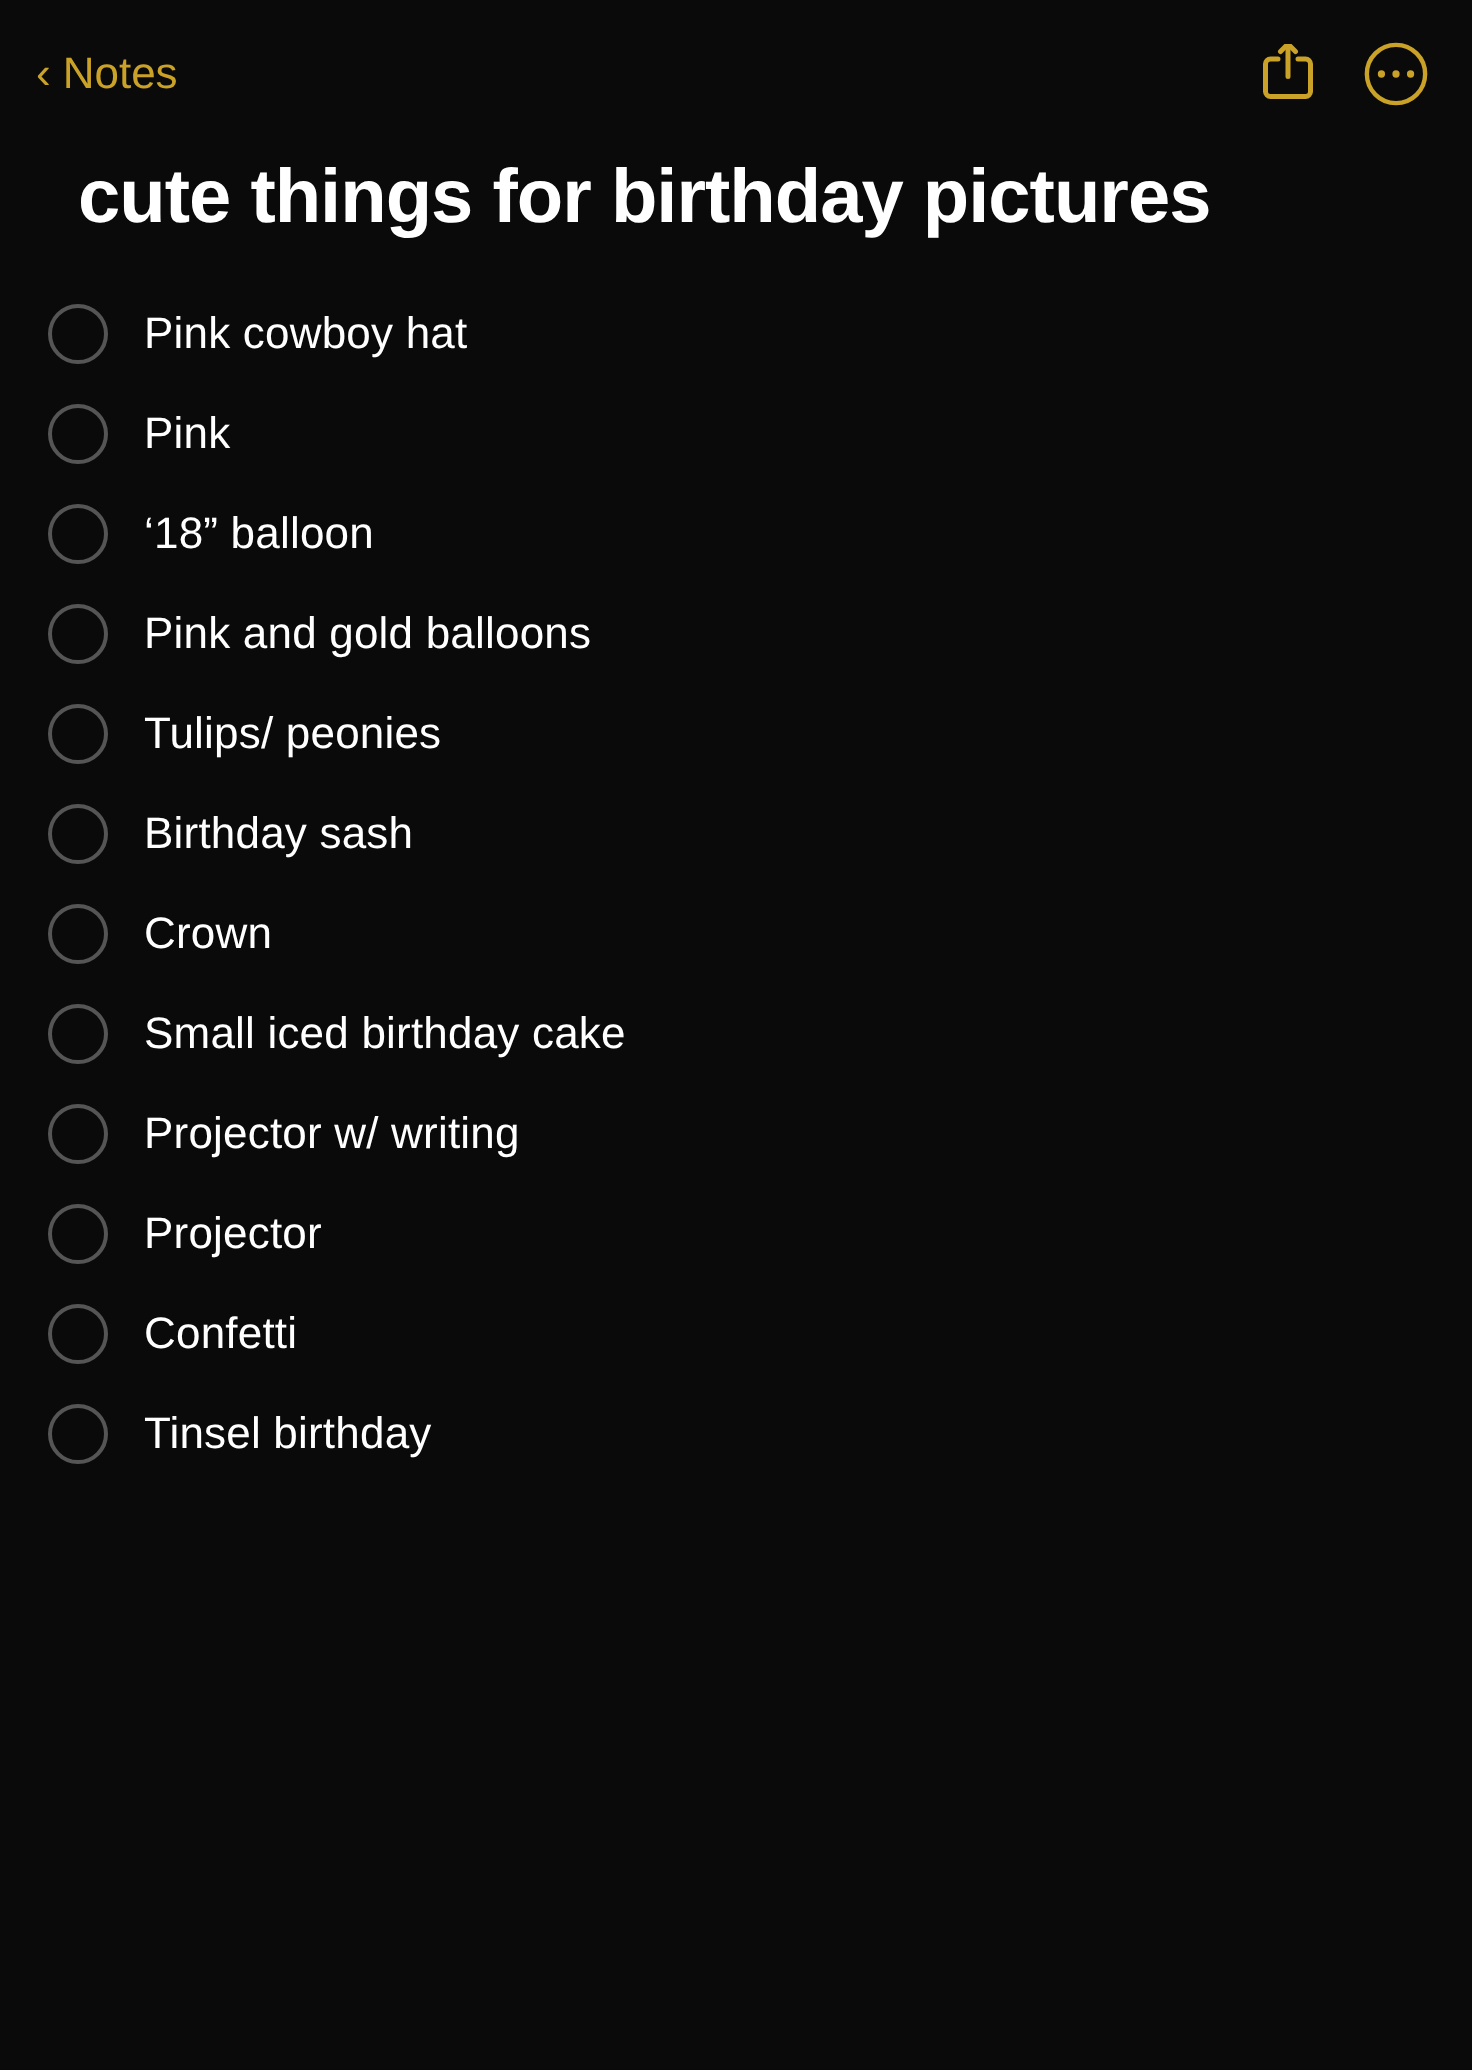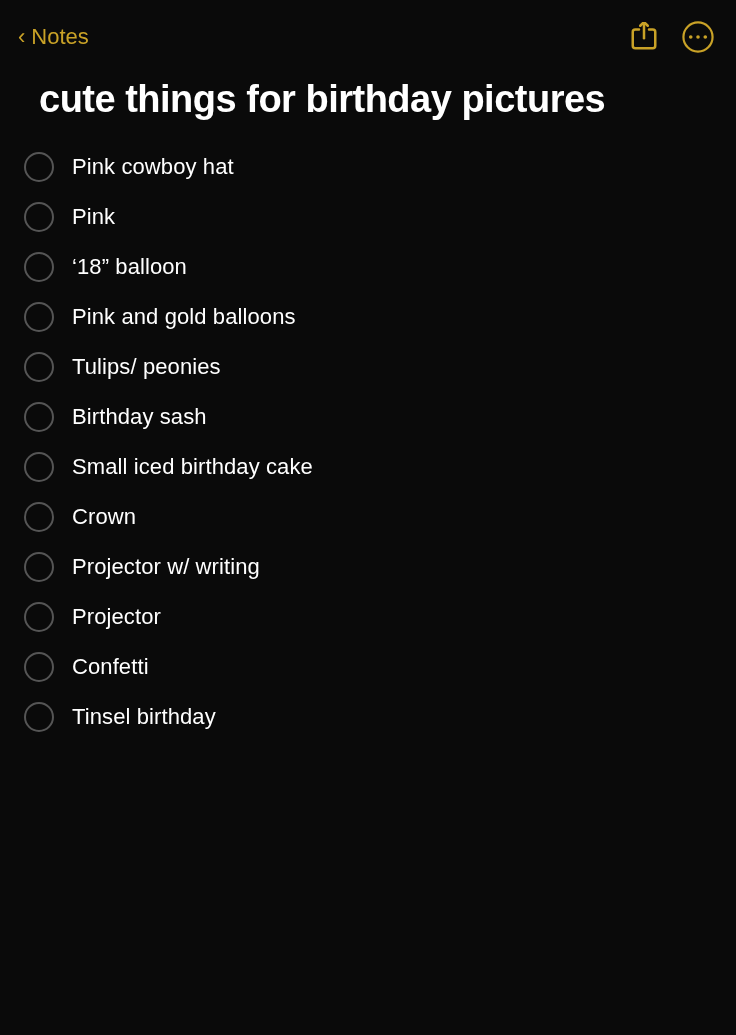--- a/index.html
+++ b/index.html
@@ -176,28 +176,28 @@
     <li class="checklist-item">
       <div class="checkbox"></div>
       <span class="item-text">Tulips/ peonies</span>
     </li>
     <li class="checklist-item">
       <div class="checkbox"></div>
       <span class="item-text">Birthday sash</span>
     </li>
     <li class="checklist-item">
       <div class="checkbox"></div>
+      <span class="item-text">Crown</span>
+    </li>
+    <li class="checklist-item">
+      <div class="checkbox"></div>
       <span class="item-text">Small iced birthday cake</span>
     </li>
     <li class="checklist-item">
       <div class="checkbox"></div>
-      <span class="item-text">Crown</span>
-    </li>
-    <li class="checklist-item">
-      <div class="checkbox"></div>
       <span class="item-text">Projector w/ writing</span>
     </li>
     <li class="checklist-item">
       <div class="checkbox"></div>
       <span class="item-text">Projector</span>
     </li>
     <li class="checklist-item">
       <div class="checkbox"></div>
       <span class="item-text">Confetti</span>
     </li>

